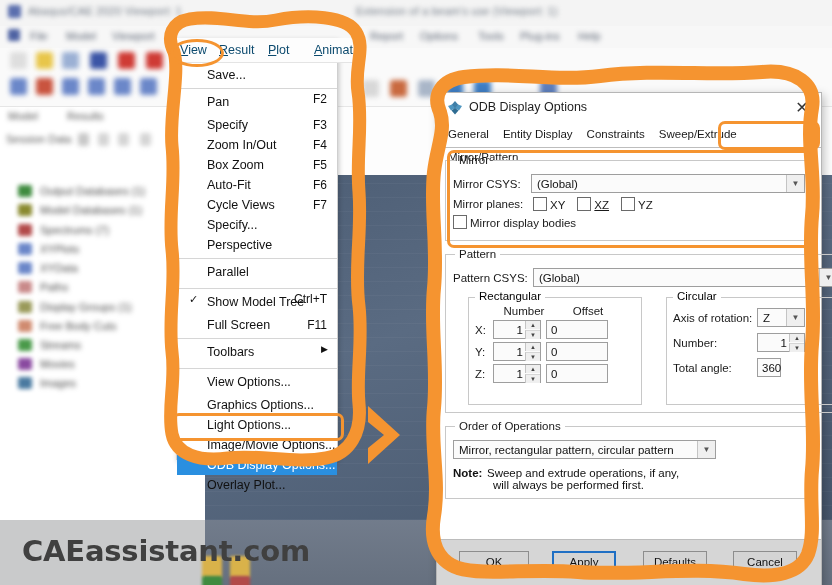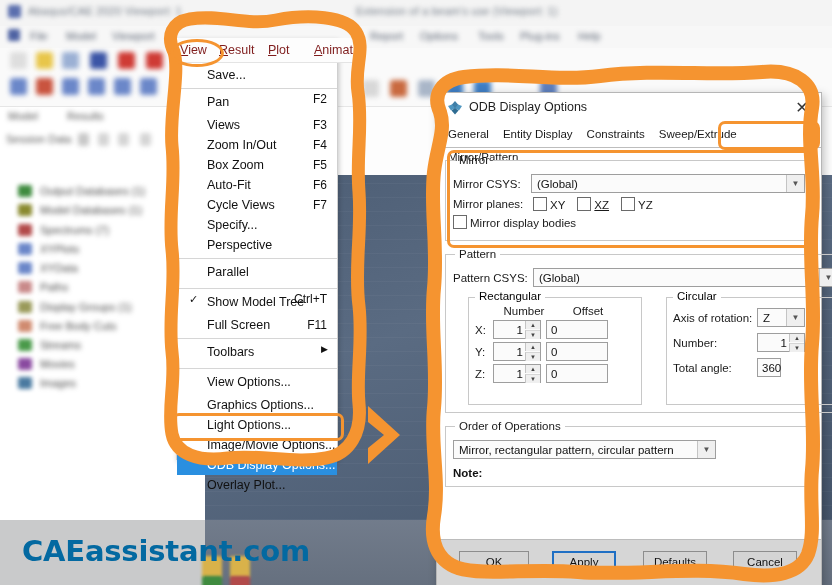--- a/index.html
+++ b/index.html
@@ -66,40 +66,40 @@
   .tree-ico { position:absolute; left:18px; width:14px; height:12px; border-radius:2px; filter:blur(2.2px); }
   .bg-leftpanel { position:absolute; left:0; top:106px; width:205px; height:414px; background:#ffffff; border-right:1px solid #dcdcdc;}
   .bg-statusstrip{ position:absolute; left:0; top:520px; width:832px; height:65px; background:#c9cacb;}
   .bg-statusstrip2{ position:absolute; left:205px; top:520px; width:627px; height:65px;
      background: linear-gradient(180deg,#6a7586 0%, #5d6878 100%); opacity:.92;}
   .bg-taskbar-ico{ position:absolute; width:20px; height:22px; filter:blur(1.6px); border-radius:2px;}
 
   
   .watermark {
     position:absolute; left:22px; top:534px;
-    font-size:29px; font-weight:bold; color:#0369a1;
+    font-size:29px; font-weight:bold; color:#404040;
     letter-spacing:-.2px;
     font-family:"DejaVu Sans", sans-serif;
   }
 
   
   .arrow-chev { position:absolute; left:364px; top:404px; width:46px; height:62px; }
 
   
   .menu-panel {
     position:absolute; left:176px; top:38px; width:160px; height:420px;
     background:#ffffff; border:1px solid #cfcfcf; box-shadow:1px 2px 5px rgba(0,0,0,.22);
     z-index:8;
   }
   .menubar-strip{
     position:absolute; left:176px; top:38px; width:184px; height:24px;
     background:#fdfdfd; border-bottom:1px solid #e4e4e4; z-index:9;
   }
   .mb-item{
-    position:absolute; top:43px; font-size:12.5px; color:#7f1d1d; z-index:10; white-space:nowrap;
+    position:absolute; top:43px; font-size:12.5px; color:#0c4a6e; z-index:10; white-space:nowrap;
   }
   .mb-item u { text-decoration: underline; }
   .mi {
     position:relative; height:20px; line-height:20px; font-size:12.5px; color:#111;
     padding-left:30px; white-space:nowrap;
   }
   .mi .key { position:absolute; right:10px; top:0; font-size:12px; color:#111; }
   .mi.sep-top { border-top:1px solid #d6d6d6; margin-top:3px; padding-top:3px; height:23px; }
   .mi.sel {
     background:#2a8fe0; color:#fff;
@@ -288,21 +288,21 @@
   <div class="watermark">CAEassistant.com</div>
 
   <svg class="arrow-chev" viewBox="0 0 46 62">
     <polygon points="4,2 36,31 4,60 4,44 20,31 4,18" fill="#f59430"></polygon>
   </svg>
 
   <div class="menu-panel">
     <div class="menu-list" id="menu-list">
         <div class="mi"><span>Save...</span></div>
         <div class="mi sep-top"><span>Pan</span><span class="key">F2</span></div>
-        <div class="mi"><span>Views</span><span class="key">F3</span></div>
+        <div class="mi"><span>Specify</span><span class="key">F3</span></div>
         <div class="mi"><span>Zoom In/Out</span><span class="key">F4</span></div>
         <div class="mi"><span>Box Zoom</span><span class="key">F5</span></div>
         <div class="mi"><span>Auto-Fit</span><span class="key">F6</span></div>
         <div class="mi"><span>Cycle Views</span><span class="key">F7</span></div>
         <div class="mi"><span>Specify...</span></div>
         <div class="mi"><span>Perspective</span></div>
         <div class="mi sep-top"><span>Parallel</span></div>
         <div class="mi sep-top"><span class="check">✓</span><span>Show Model Tree</span><span class="key">Ctrl+T</span></div>
         <div class="mi"><span>Full Screen</span><span class="key">F11</span></div>
         <div class="mi sep-top"><span>Toolbars</span><span class="sub">▶</span></div>
@@ -413,20 +413,24 @@
       </fieldset>
 
       <fieldset class="grp">
         <legend>Order of Operations</legend>
         <div class="combo" style="width:263px; margin:4px 0 8px 0;">
           <span>Mirror, rectangular pattern, circular pattern</span>
           <span class="arw">▼</span>
         </div>
         <div style="display:flex;">
           <span class="note-b" style="width:34px;">Note:</span>
+          <div>
+            <div class="note-t">Sweep and extrude operations, if any,</div>
+            <div class="note-t" style="margin-left:6px;">will always be performed first.</div>
+          </div>
         </div>
       </fieldset>
     </div>
 
     <div class="btnbar">
       <div class="btn" style="left:22px;  width:70px;">OK</div>
       <div class="btn focus" style="left:115px; width:64px;">Apply</div>
       <div class="btn" style="left:206px; width:64px;">Defaults</div>
       <div class="btn" style="left:296px; width:64px;">Cancel</div>
     </div>

